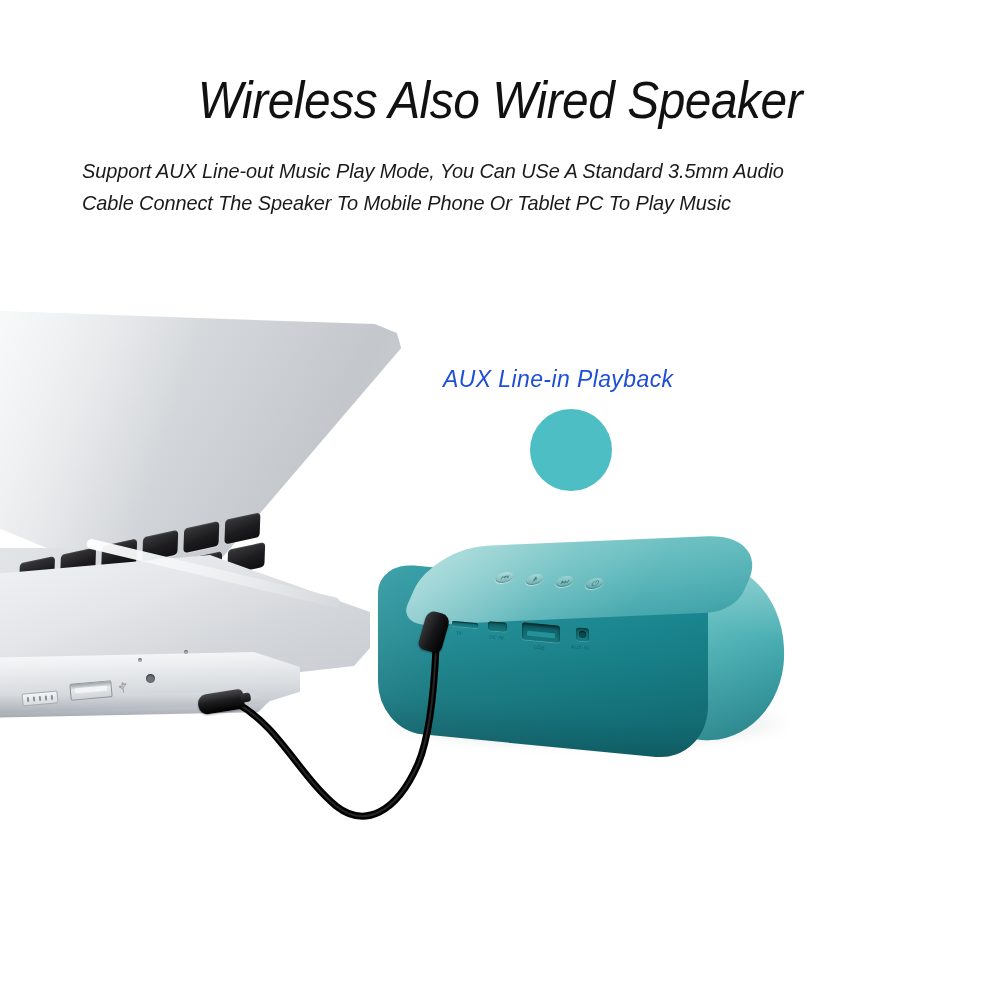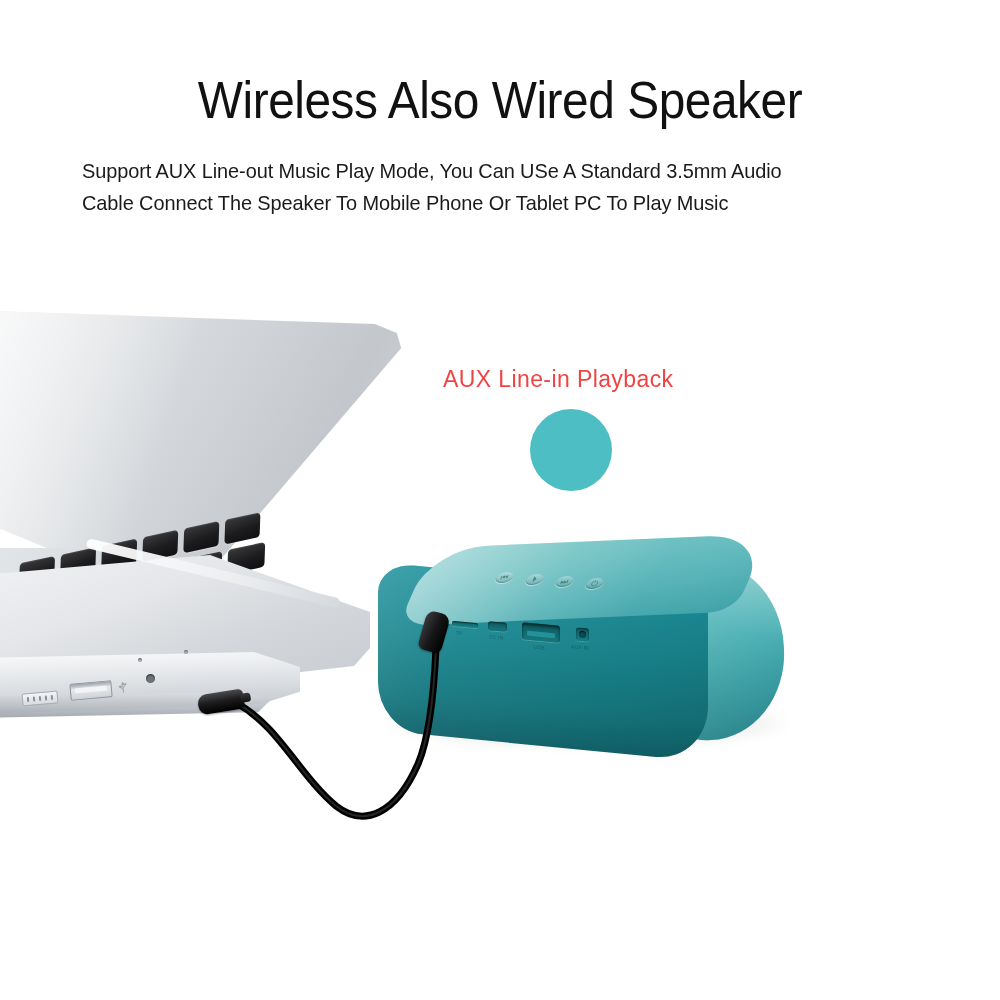--- a/index.html
+++ b/index.html
@@ -4,21 +4,21 @@
 <title>Wireless Also Wired Speaker</title>
 <style>
   html,body{margin:0;padding:0;}
   body{
     width:1000px;height:1000px;
     background:#ffffff;
     font-family:"Liberation Sans","DejaVu Sans",sans-serif;
     overflow:hidden;
     position:relative;
   }
-  #stage{position:relative;width:1000px;height:1000px;background:#fff;overflow:hidden;}
+  #stage{position:relative;width:1000px;height:1000px;background:#fff;overflow:hidden;font-style:italic;}
 
   
   .headline{
     position:absolute;left:0;top:72px;width:1000px;
     text-align:center;
     font-size:52px;
     line-height:56px;
     font-weight:400;
     color:#111111;
     letter-spacing:-0.5px;
@@ -38,21 +38,21 @@
     transform-origin:0 50%;
     white-space:nowrap;
   }
   .subline.l1{top:160px;}
   .subline.l2{top:192px;}
 
   
   .callout-label{
     position:absolute;left:443px;top:366px;
     font-size:23px;line-height:26px;
-    color:#ef4444;
+    color:#1d4ed8;
     font-weight:400;
     letter-spacing:.4px;
     white-space:nowrap;
   }
   .callout-dot{
     position:absolute;left:530px;top:409px;
     width:82px;height:82px;border-radius:50%;
     background:#4dbec4;
   }
 

